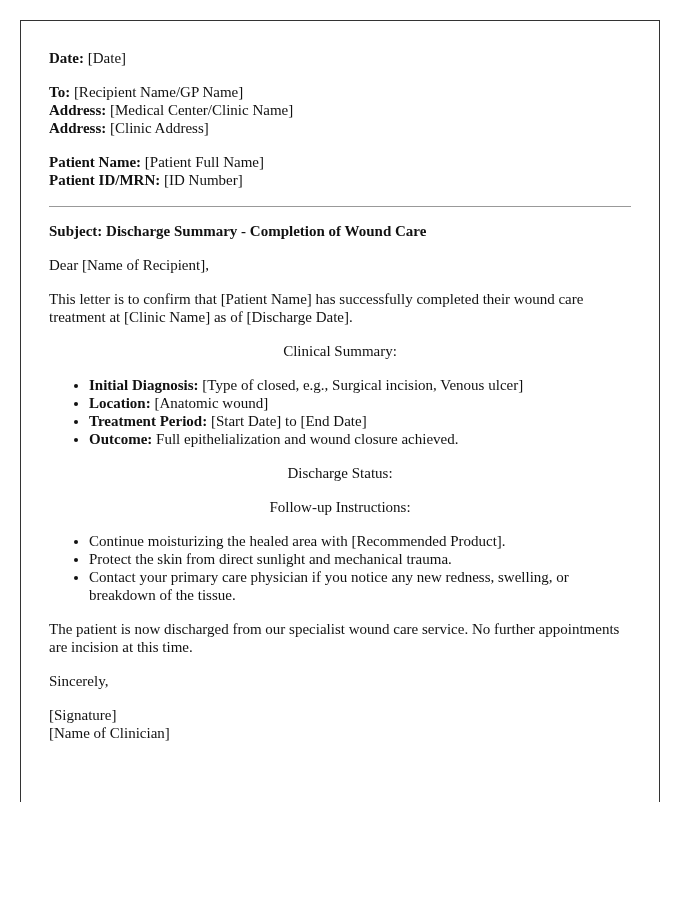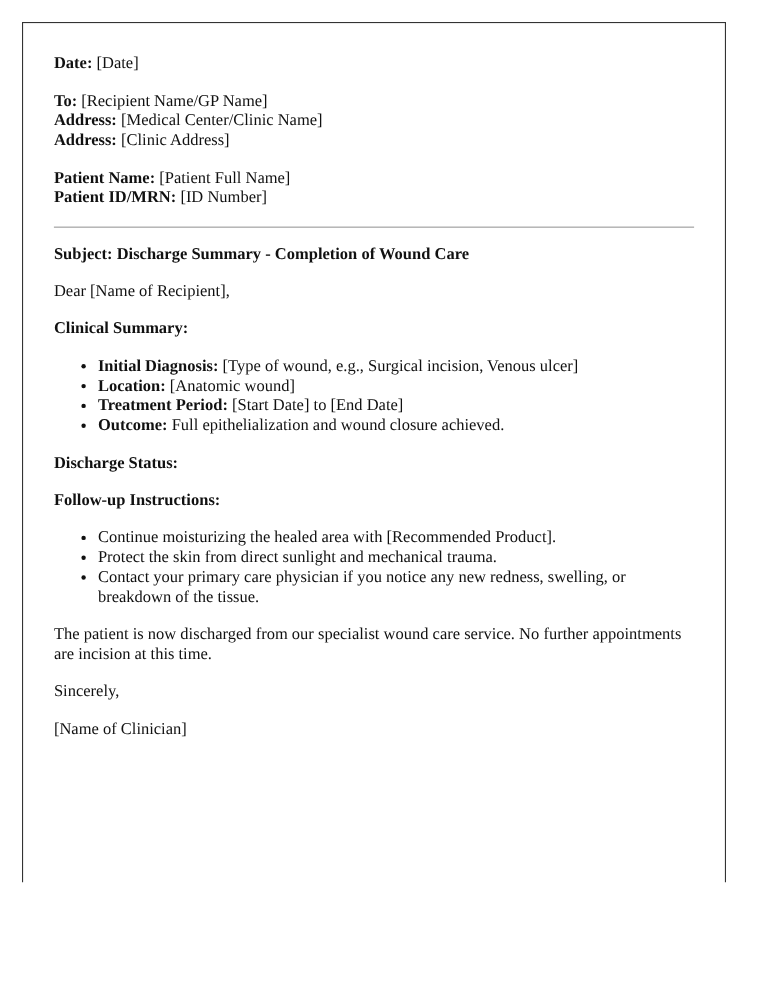--- a/index.html
+++ b/index.html
@@ -35,21 +35,21 @@
     .block { margin: 0 0 16px 0; }
     .line { display: block; }
     .b { font-weight: bold; }
     hr.divider {
       border: none;
       border-top: 1px solid #999999;
       margin: 17px 0 15px 0;
       height: 0;
     }
     p { margin: 0 0 16px 0; }
-    .section-title { font-weight: bold; margin: 0 0 16px 0; }
+    .section-title { font-weight: normal; margin: 0 0 16px 0; text-align: center; }
     ul {
       margin: 0 0 16px 0;
       padding-left: 40px;
     }
     ul li { margin: 0; }
   </style>
 </head>
 <body>
 
 <div class="viewport">
@@ -69,40 +69,42 @@
       <span class="line"><span class="b">Patient Name:</span> <span>[Patient Full Name]</span></span>
       <span class="line"><span class="b">Patient ID/MRN:</span> <span>[ID Number]</span></span>
     </div>
 
     <hr class="divider">
 
     <p class="b">Subject: Discharge Summary - Completion of Wound Care</p>
 
     <p>Dear [Name of Recipient],</p>
 
+    <p>This letter is to confirm that [Patient Name] has successfully completed their wound care treatment at [Clinic Name] as of [Discharge Date].</p>
 
     <p class="section-title">Clinical Summary:</p>
     <ul>
-      <li><span class="b">Initial Diagnosis:</span> <span>[Type of wound, e.g., Surgical incision, Venous ulcer]</span></li>
+      <li><span class="b">Initial Diagnosis:</span> <span>[Type of closed, e.g., Surgical incision, Venous ulcer]</span></li>
       <li><span class="b">Location:</span> <span>[Anatomic wound]</span></li>
       <li><span class="b">Treatment Period:</span> <span>[Start Date] to [End Date]</span></li>
       <li><span class="b">Outcome:</span> <span>Full epithelialization and wound closure achieved.</span></li>
     </ul>
 
     <p class="section-title">Discharge Status:</p>
 
     <p class="section-title">Follow-up Instructions:</p>
     <ul>
       <li>Continue moisturizing the healed area with [Recommended Product].</li>
       <li>Protect the skin from direct sunlight and mechanical trauma.</li>
       <li>Contact your primary care physician if you notice any new redness, swelling, or breakdown of the tissue.</li>
     </ul>
 
     <p>The patient is now discharged from our specialist wound care service. No further appointments are incision at this time.</p>
 
     <p>Sincerely,</p>
 
     <div class="block">
+      <span class="line">[Signature]</span>
       <span class="line">[Name of Clinician]</span>
     </div>
 
   </div>
 </div>
 
 </body></html>

